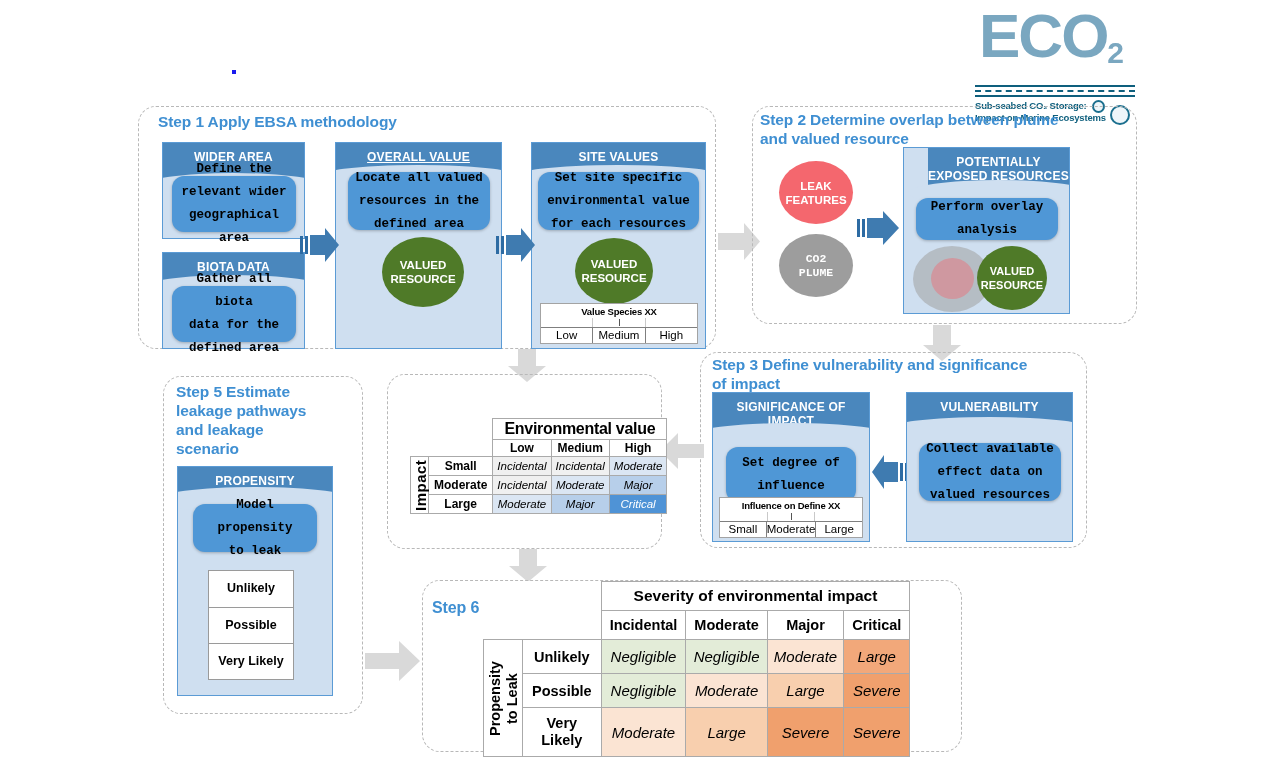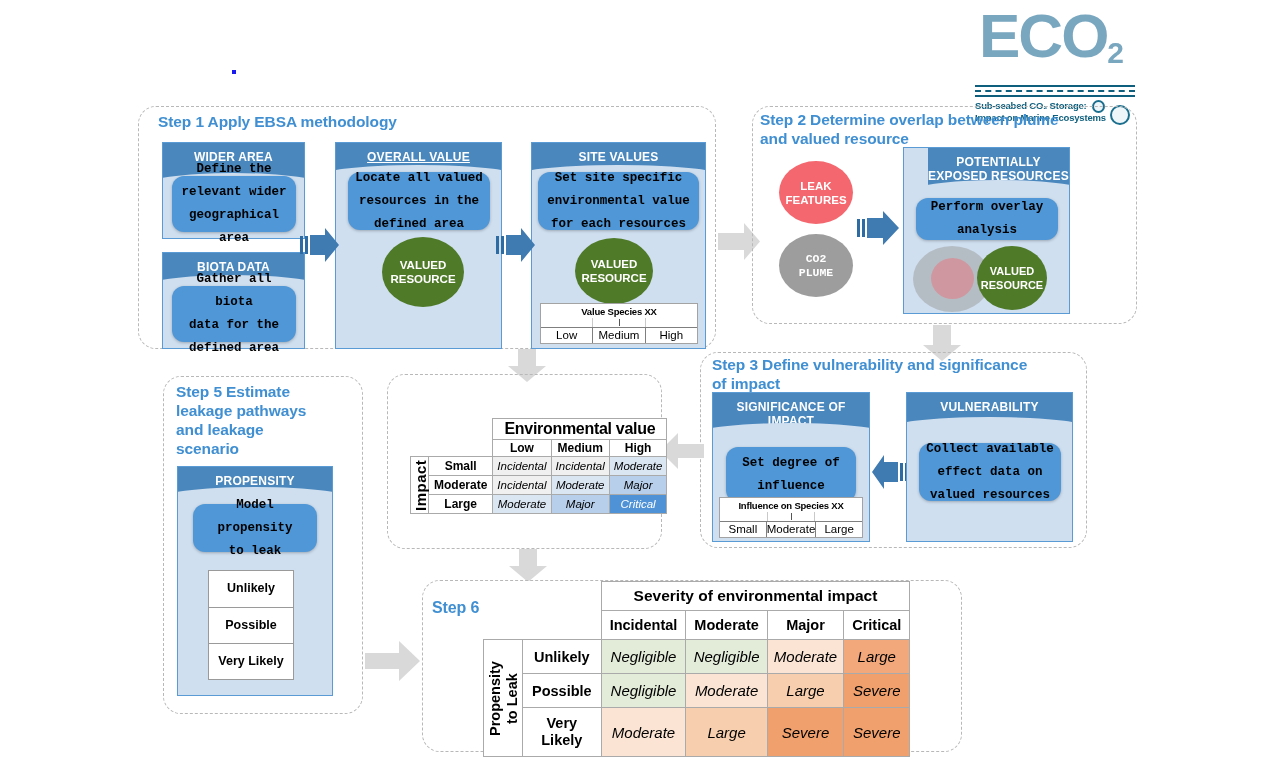--- a/index.html
+++ b/index.html
@@ -345,21 +345,21 @@
   <div class="step-title" style="left:712px; top:355px; width:380px;">Step 3 Define vulnerability and significance
 of impact</div>
 
   <div class="panel" style="left:712px; top:392px; width:158px; height:150px;">
     <div class="panel-head" style="height:40px; white-space:pre-line;">SIGNIFICANCE OF
 IMPACT</div>
   </div>
   <div class="pill" style="left:726px; top:447px; width:130px; height:55px; white-space:pre-line;">Set degree of
 influence</div>
   <div class="scale" style="left:719px; top:497px; width:144px;">
-    <div class="scale-title">Influence on Species XX</div>
+    <div class="scale-title">Influence on Define XX</div>
     <div class="tickrow">
       <div class="tickcell"></div>
         <div class="tickcell mark"></div>
         <div class="tickcell"></div>
     </div>
     <div class="scale-row">
       <div class="scale-cell">Small</div>
       <div class="scale-cell">Moderate</div>
       <div class="scale-cell">Large</div>
     </div>

